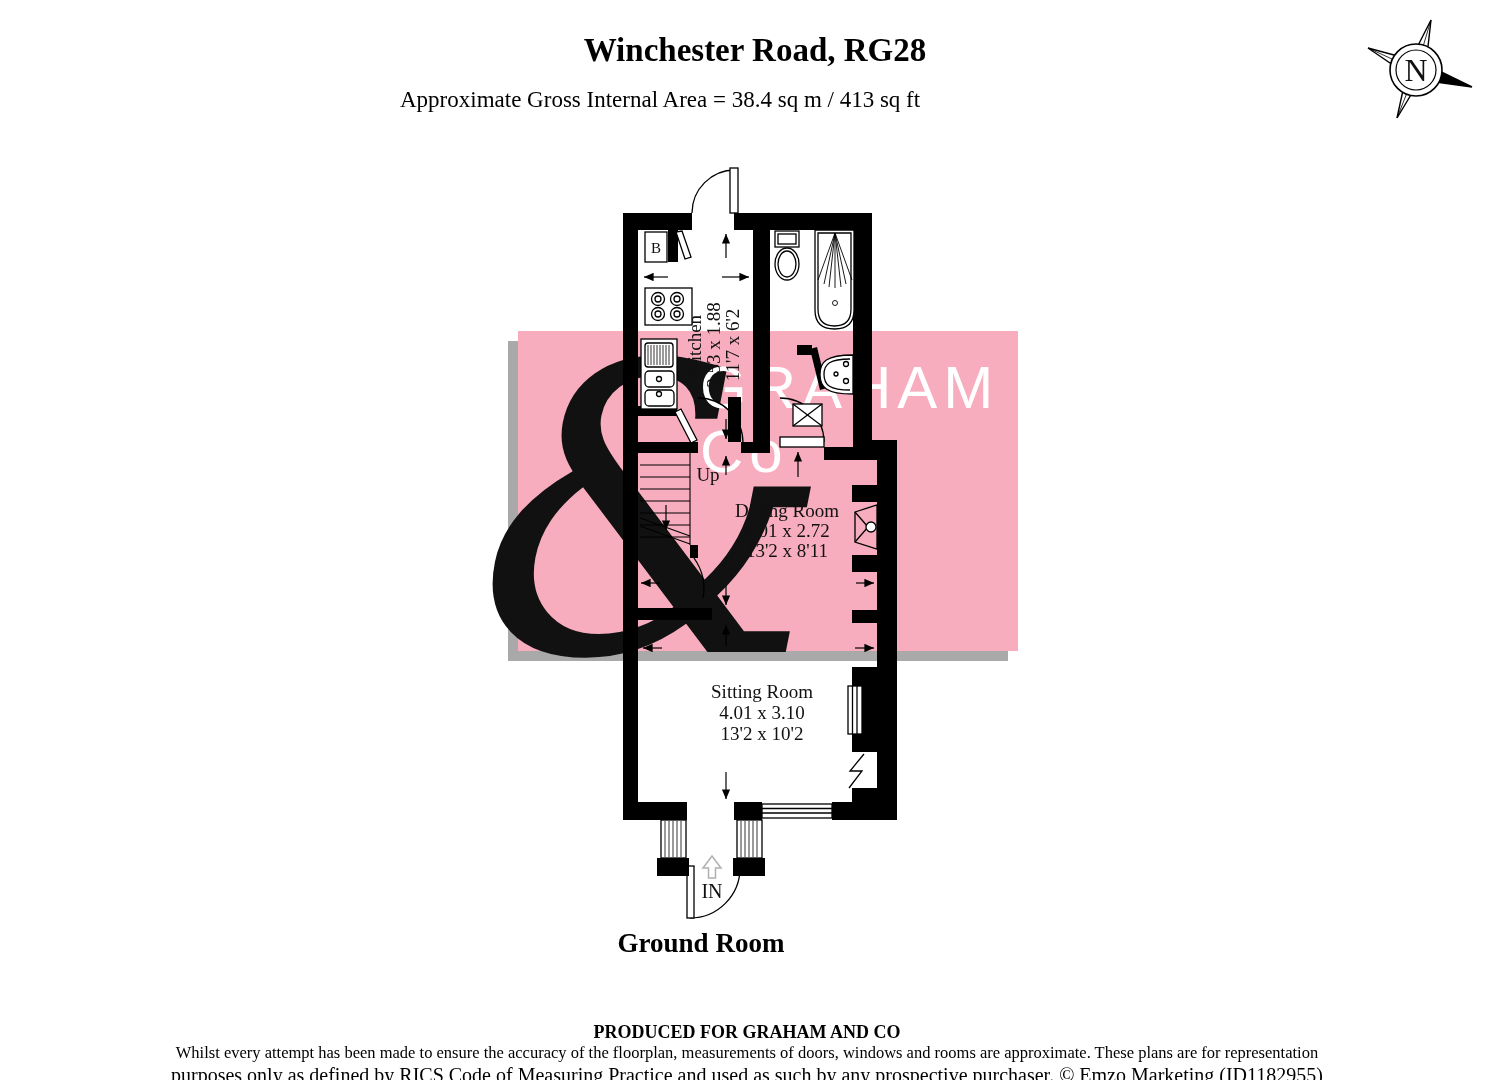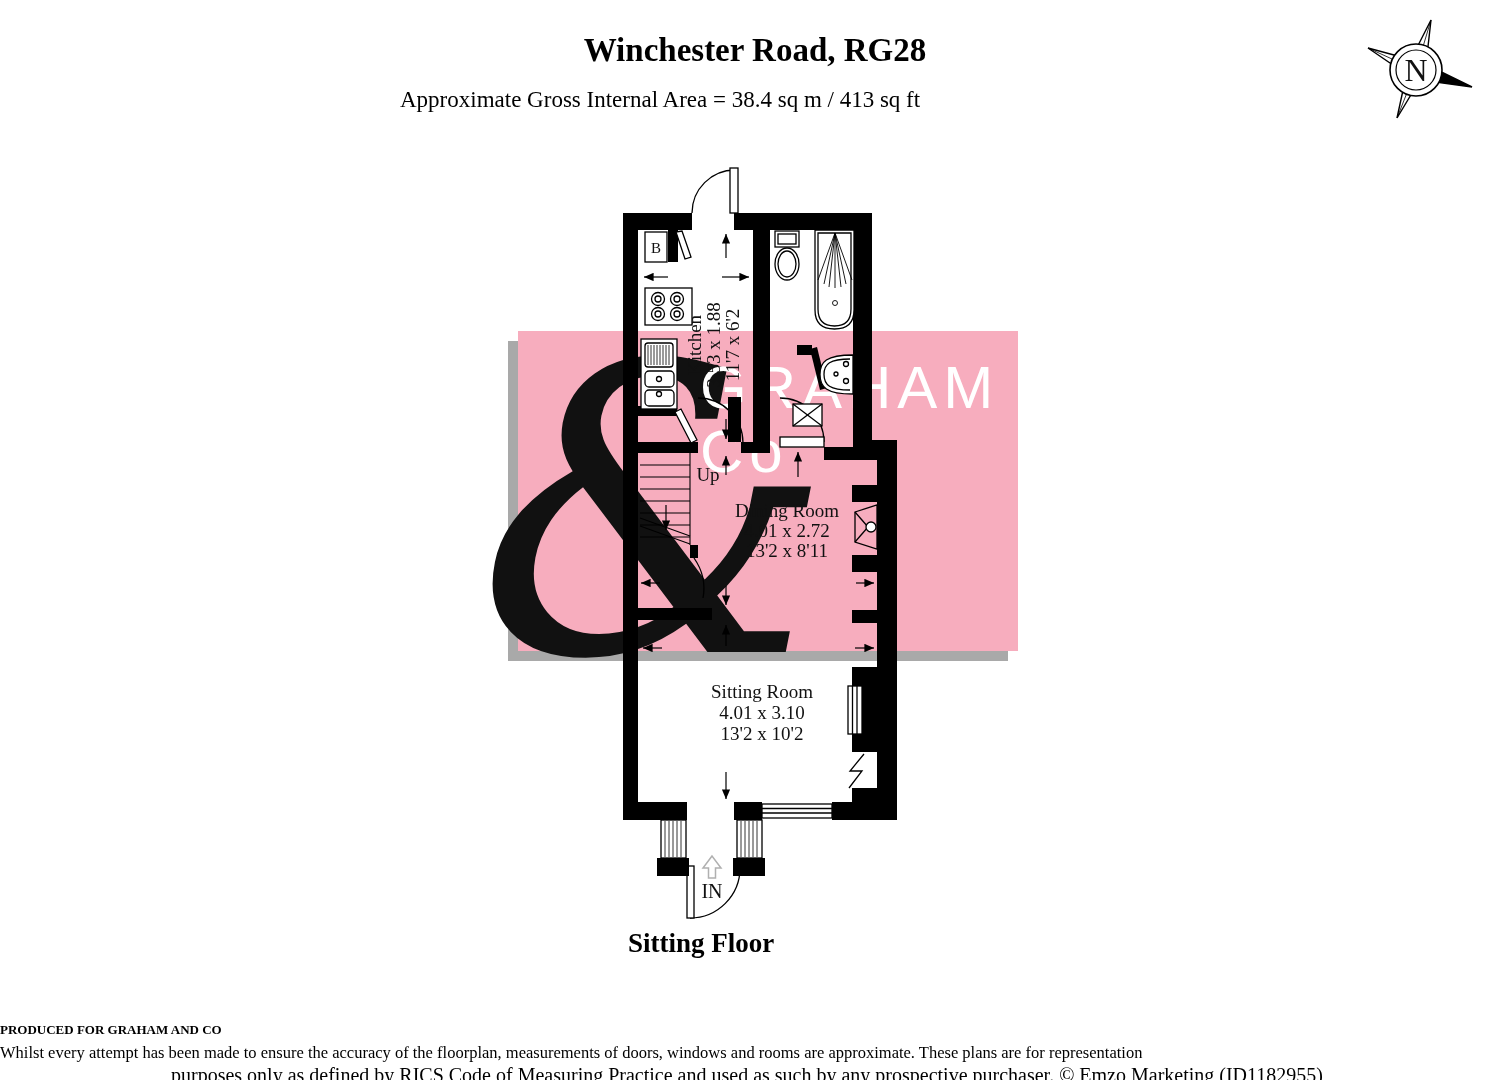--- a/index.html
+++ b/index.html
@@ -1,22 +1,22 @@
 <!DOCTYPE html>
 <html><head>
 <meta charset="utf-8">
 <style>
   html,body{margin:0;padding:0;background:#ffffff;}
   body{width:1494px;height:1080px;position:relative;font-family:"Liberation Serif",serif;color:#000;overflow:hidden;}
   .abs{position:absolute;margin-top:8px;}
   .title{top:24px;left:460px;width:590px;text-align:center;font-size:33px;font-weight:bold;}
   .subtitle{top:79px;left:400px;width:692px;text-align:left;font-size:23px;}
   .groundfloor{top:920px;left:561px;width:280px;text-align:center;font-size:27px;font-weight:bold;}
-  .footer1{top:1014px;left:0;width:1494px;text-align:left;font-size:13px;font-weight:bold;}
-  .footer2{top:1035px;left:0;width:1494px;text-align:left;font-size:16.5px;}
+  .footer1{top:1014px;left:0;width:1494px;text-align:center;font-size:18px;font-weight:bold;}
+  .footer2{top:1035px;left:0;width:1494px;text-align:center;font-size:16.5px;}
   .footer3{top:1056px;left:0;width:1494px;text-align:center;font-size:20px;}
   svg{position:absolute;top:0;left:0;}
   svg text{font-family:"Liberation Serif",serif;fill:#111;}
   .roomlabel{font-size:19px;}
   .wm-name{font-family:"Liberation Sans",sans-serif;font-size:60px;letter-spacing:6px;fill:#ffffff;}
   .amp{font-family:"DejaVu Serif",serif;font-style:italic;font-size:400px;}
   .wall{fill:#000;}
   .thin{stroke:#000;stroke-width:1.3;fill:none;}
   .fixture{stroke:#000;stroke-width:1.3;fill:#fff;}
   .dim{stroke:#000;stroke-width:1.2;}
@@ -253,16 +253,16 @@
     </g>
     <line x1="1431" y1="20" x2="1416" y2="70" stroke="#000" stroke-width="0.8"></line>
     <line x1="1368" y1="48" x2="1416" y2="70" stroke="#000" stroke-width="0.8"></line>
     <line x1="1397" y1="118" x2="1416" y2="70" stroke="#000" stroke-width="0.8"></line>
     <circle cx="1416" cy="70" r="26" fill="#ffffff" stroke="#000" stroke-width="1.6"></circle>
     <circle cx="1416" cy="70" r="20" fill="#ffffff" stroke="#000" stroke-width="1.2"></circle>
     <text x="1416" y="81" text-anchor="middle" font-size="32">N</text>
   </g>
 </svg>
 
-<div class="abs groundfloor">Sitting Floor</div>
+<div class="abs groundfloor">Ground Room</div>
 <div class="abs footer1">PRODUCED FOR GRAHAM AND CO</div>
 <div class="abs footer2">Whilst every attempt has been made to ensure the accuracy of the floorplan, measurements of doors, windows and rooms are approximate. These plans are for representation</div>
 <div class="abs footer3">purposes only as defined by RICS Code of Measuring Practice and used as such by any prospective purchaser. © Emzo Marketing   (ID1182955)</div>
 
 </body></html>

